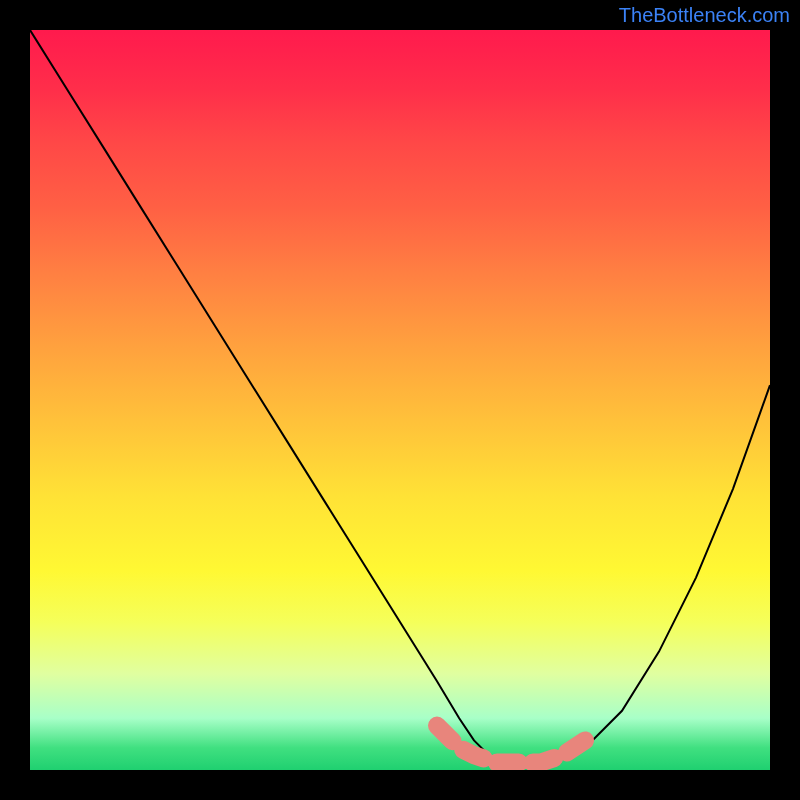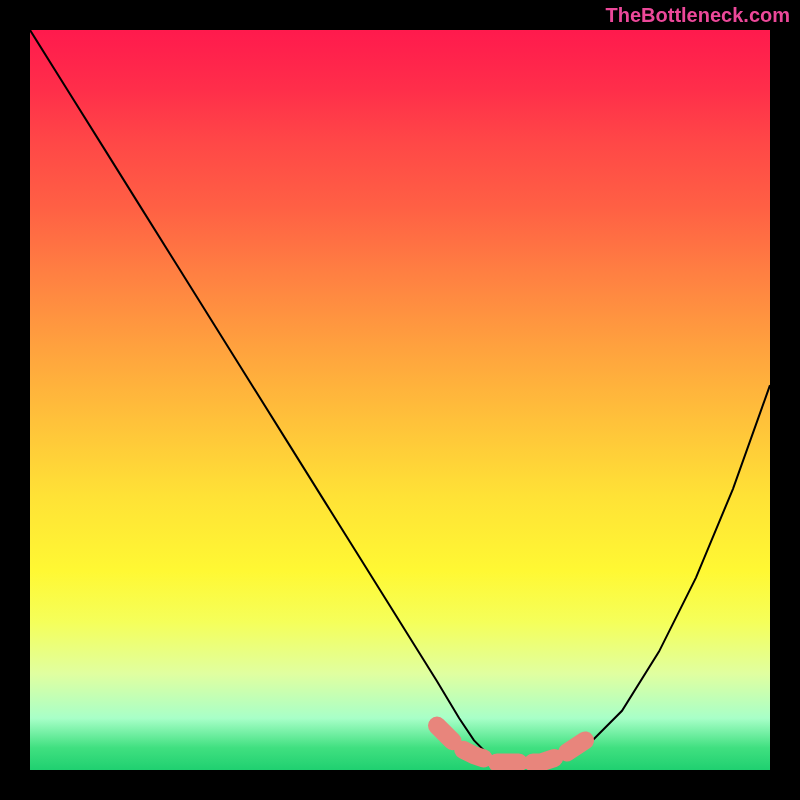--- a/index.html
+++ b/index.html
@@ -8,23 +8,23 @@
     width: 800px;
     height: 800px;
     background: #000;
     position: relative;
     font-family: Arial, sans-serif;
   }
   .watermark {
     position: absolute;
     top: 4px;
     right: 10px;
-    color: #ec4899;
+    color: #3b82f6;
     font-size: 20px;
-    font-weight: bold;
+    font-weight: normal;
     z-index: 10;
   }
   .plot-area {
     position: absolute;
     left: 30px;
     top: 30px;
     width: 740px;
     height: 740px;
   }
   .gradient-bg {

